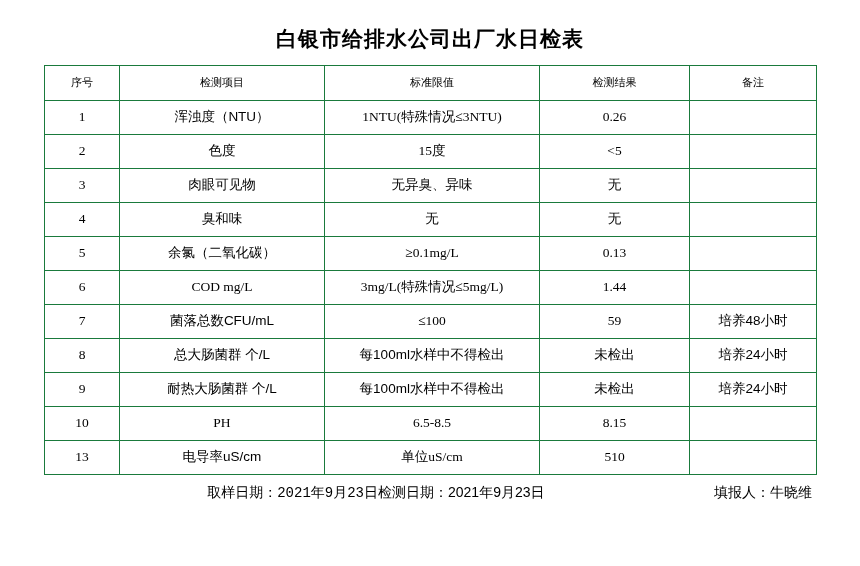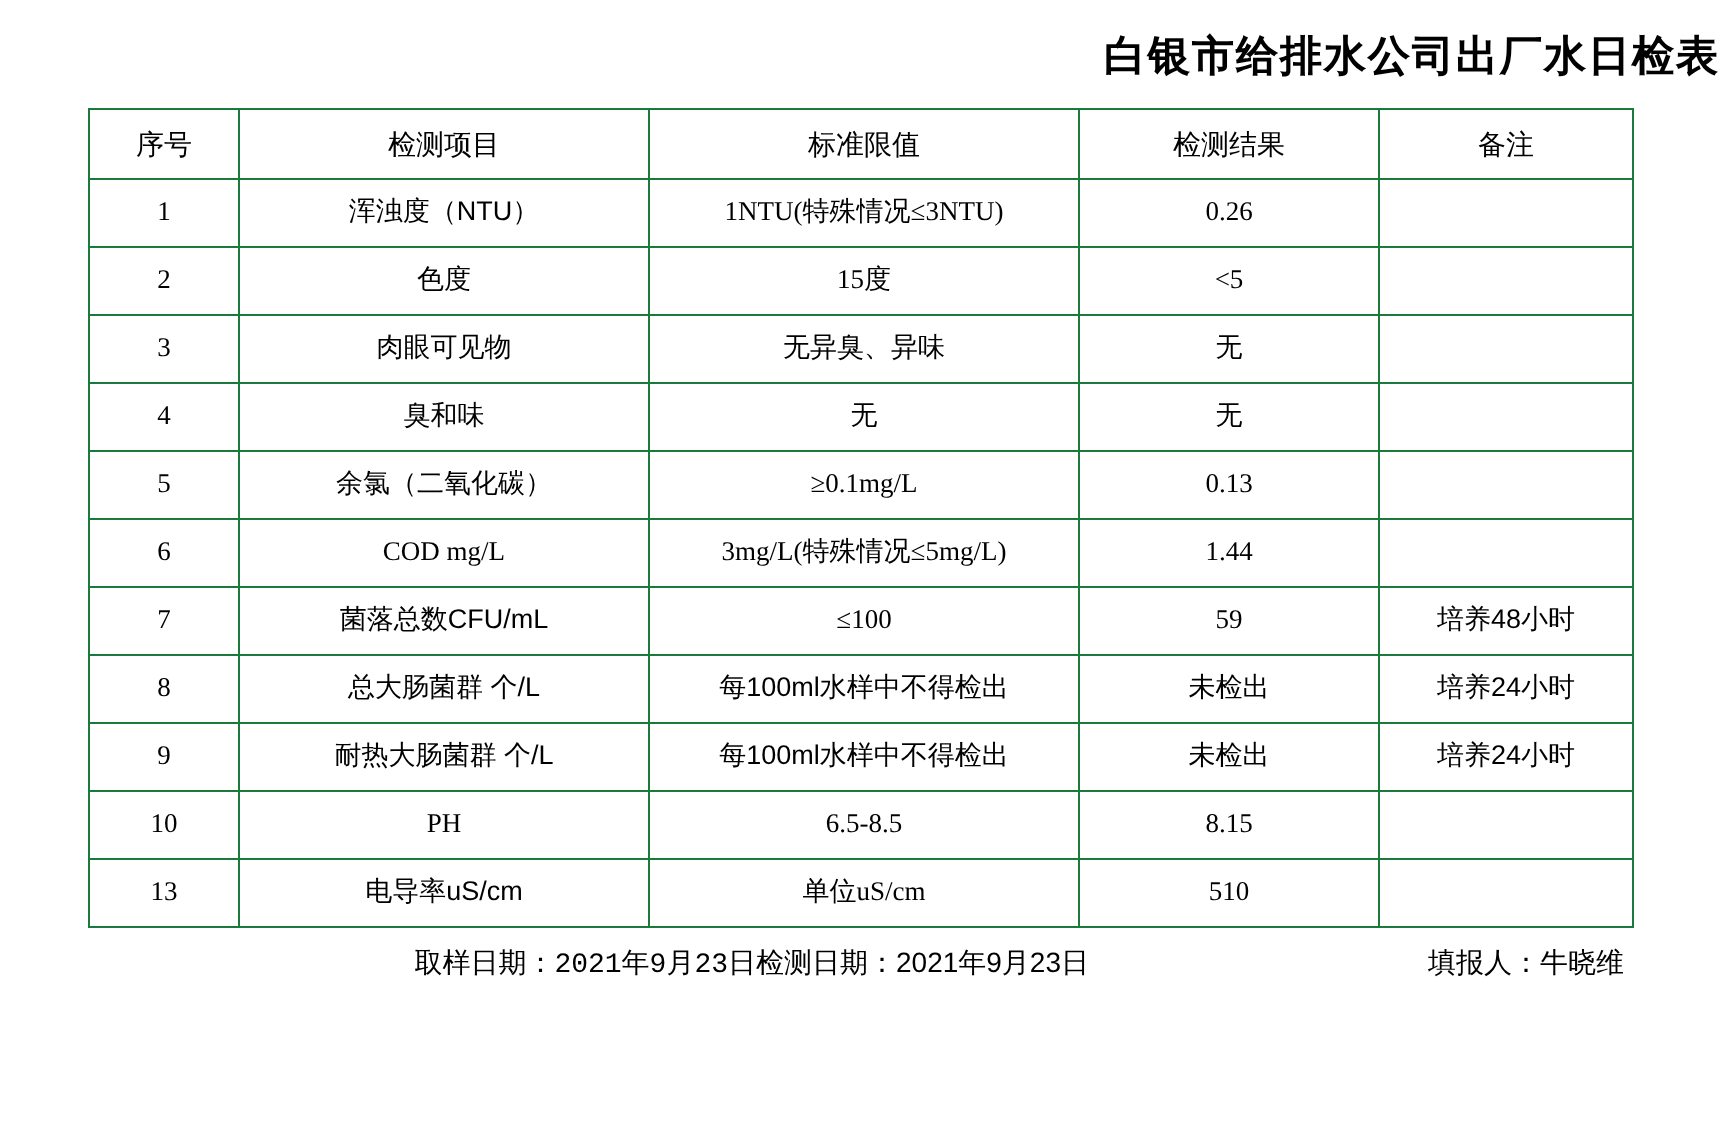--- a/index.html
+++ b/index.html
@@ -14,25 +14,25 @@
     color: #000000;
     overflow: hidden;
   }
   .page {
     position: relative;
     width: 860px;
     height: 566px;
     box-sizing: border-box;
   }
   .doc-title {
-    text-align: right;
+    text-align: center;
     font-size: 21px;
     font-weight: bold;
     letter-spacing: 1px;
-    padding-top: 14px;
+    padding-top: 25px;
     padding-bottom: 12px;
     color: #000;
   }
   .table-wrap {
     padding: 0 44px;
   }
   table.report {
     border-collapse: collapse;
     width: 772px;
     table-layout: fixed;
@@ -42,21 +42,21 @@
     height: 33px;
     font-size: 13.5px;
     font-weight: normal;
     text-align: center;
     vertical-align: middle;
     padding: 0 2px;
     line-height: 1.2;
     color: #000;
   }
   table.report thead th {
-    font-size: 14px;
+    font-size: 11px;
     height: 34px;
   }
   col.c-no    { width: 75px; }
   col.c-item  { width: 205px; }
   col.c-limit { width: 215px; }
   col.c-res   { width: 150px; }
   col.c-note  { width: 127px; }
   .footer {
     display: flex;
     padding: 0 48px;

